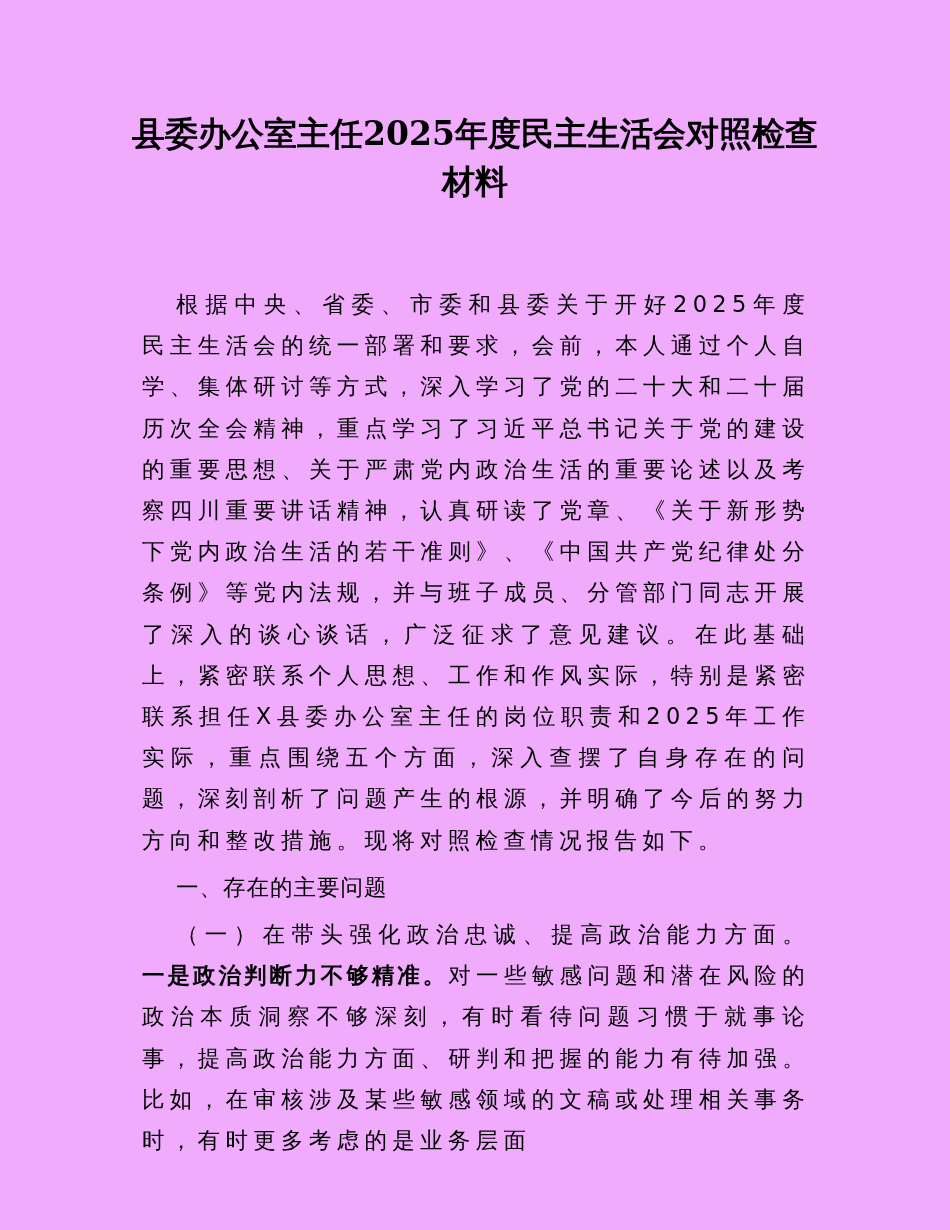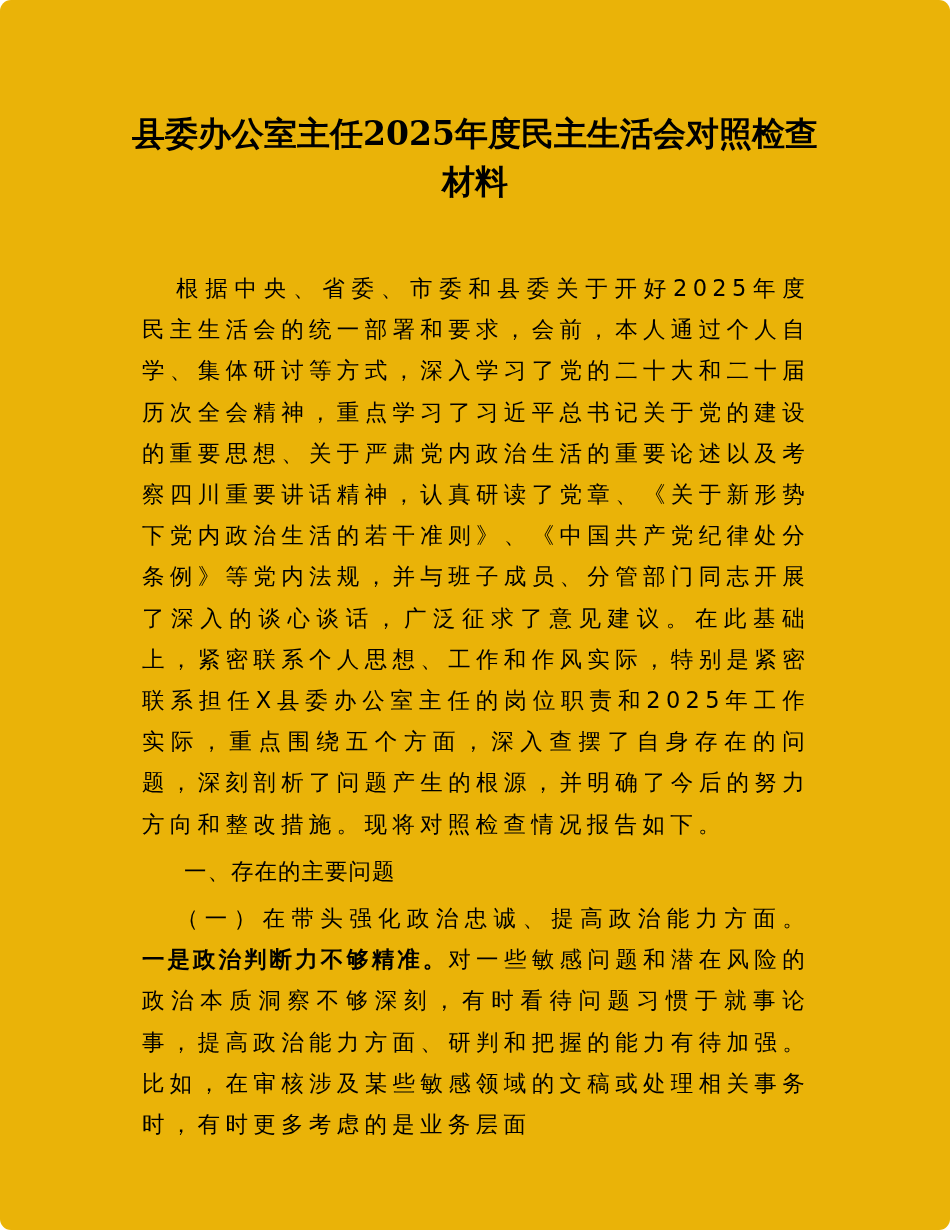--- a/index.html
+++ b/index.html
@@ -1,32 +1,32 @@
 <!DOCTYPE html>
 <html><head>
 <meta charset="utf-8">
 <style>
   html, body { margin: 0; padding: 0; background: #ffffff; }
   body { width: 950px; height: 1230px; position: relative; overflow: hidden; color: #000; }
-  .page { position: absolute; left: 0; top: 0; width: 950px; height: 1230px; background: #eab308; border-radius: 11px; }
+  .page { position: absolute; left: 0; top: 0; width: 950px; height: 1230px; background: #f0abfc; }
   .title {
     position: absolute; left: 130px; top: 110px; width: 690px;
     text-align: center;
     font-family: "DejaVu Serif", "Liberation Serif", serif;
     font-weight: bold; font-size: 33px; line-height: 48px; letter-spacing: 0px;
   }
   .body-text {
-    position: absolute; left: 142px; top: 268px; width: 668px;
+    position: absolute; left: 142px; top: 284px; width: 668px;
     font-family: "DejaVu Sans", "Liberation Sans", sans-serif;
     font-size: 22.5px; line-height: 41.2px; letter-spacing: 5.3px;
     text-align: justify;
   }
   .para { margin: 0; text-indent: 34px; }
   .heading {
-    margin: 8px; padding-left: 34px;
+    margin: 0; padding-left: 34px;
     font-family: "DejaVu Sans", "Liberation Sans", sans-serif;
     font-size: 22.5px; line-height: 41.2px; letter-spacing: 1px;
     margin-top: 6px; margin-bottom: 6px;
   }
   .bold { font-weight: bold; letter-spacing: 3px; }
 </style>
 </head>
 <body>
 
 <div class="page">

